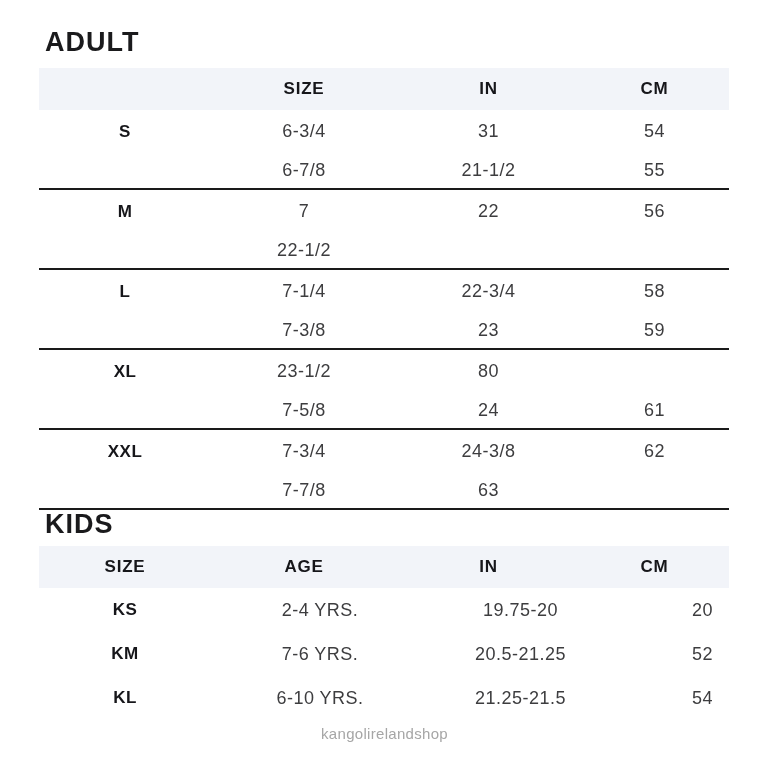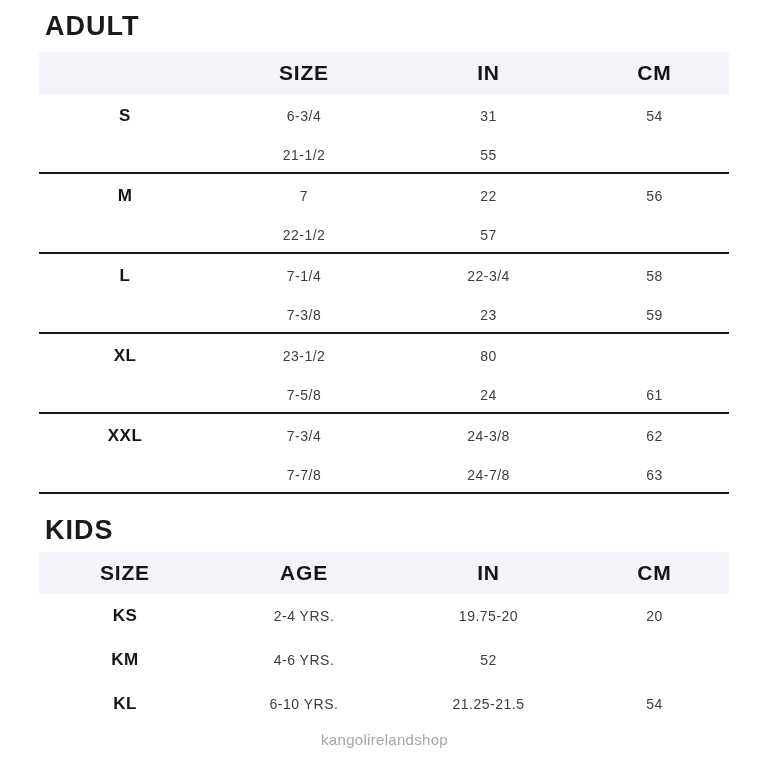--- a/index.html
+++ b/index.html
@@ -15,70 +15,70 @@
 
   .section-title {
     margin-left: 45px;
     font-size: 27px;
     font-weight: 800;
     letter-spacing: 1px;
     color: #1a1a1c;
     line-height: 28px;
     height: 28px;
   }
-  .title-adult { margin-top: 12px; }
-  .title-kids  { margin-top: 22px; }
+  .title-adult { margin-top: 28px; }
+  .title-kids  { }
 
   .table {
     width: 690px;
     margin-left: 39px;
   }
   .table-adult { margin-top: 12px; }
   .table-kids  { margin-top: 8px; }
 
   .tr, .thead {
     display: grid;
     grid-template-columns: 172px 186px 183px 149px;
     align-items: center;
   }
 
   .thead {
     height: 42px;
     background: #f2f4f9;
   }
   .th {
     text-align: center;
-    font-size: 21px;
+    font-size: 17px;
     font-weight: 800;
     letter-spacing: 0.8px;
     color: #16161a;
   }
 
   .group {
     height: 80px;
     padding-top: 2px;
     border-bottom: 2px solid #1a1a1a;
   }
   .group .tr { height: 39px; }
 
   .td {
     text-align: center;
-    font-size: 14px;
+    font-size: 18px;
     font-weight: 400;
     letter-spacing: 0.5px;
     color: #3d3d3f;
   }
   .td.label {
     font-size: 17px;
     font-weight: 800;
     letter-spacing: 0.5px;
     color: #16161a;
   }
 
-  .kids-tr { height: 44px; }
+  .kids-tr { height: 44px; gap: 16px; }
 
   .watermark {
     margin-top: 5px;
     width: 769px;
     text-align: center;
     font-size: 15px;
     letter-spacing: 0.3px;
     color: #a6a6a6;
   }
 </style>
@@ -99,36 +99,36 @@
 
     <div class="group">
       <div class="tr">
         <div class="td label">S</div>
         <div class="td">6-3/4</div>
         <div class="td">31</div>
         <div class="td">54</div>
       </div>
       <div class="tr">
         <div class="td label"></div>
+        <div class="td">6-7/8</div>
         <div class="td">21-1/2</div>
         <div class="td">55</div>
       </div>
     </div>
 
     <div class="group">
       <div class="tr">
         <div class="td label">M</div>
         <div class="td">7</div>
         <div class="td">22</div>
         <div class="td">56</div>
       </div>
       <div class="tr">
         <div class="td label"></div>
         <div class="td">22-1/2</div>
-        <div class="td">57</div>
       </div>
     </div>
 
     <div class="group">
       <div class="tr">
         <div class="td label">L</div>
         <div class="td">7-1/4</div>
         <div class="td">22-3/4</div>
         <div class="td">58</div>
       </div>
@@ -157,21 +157,20 @@
     <div class="group">
       <div class="tr">
         <div class="td label">XXL</div>
         <div class="td">7-3/4</div>
         <div class="td">24-3/8</div>
         <div class="td">62</div>
       </div>
       <div class="tr">
         <div class="td label"></div>
         <div class="td">7-7/8</div>
-        <div class="td">24-7/8</div>
         <div class="td">63</div>
       </div>
     </div>
   </div>
 
   <h1 class="section-title title-kids">KIDS</h1>
 
   <div class="table table-kids">
     <div class="thead">
       <div class="th">SIZE</div>
@@ -182,21 +181,22 @@
 
     <div class="tr kids-tr">
       <div class="td label">KS</div>
       <div class="td">2-4 YRS.</div>
       <div class="td">19.75-20</div>
       <div class="td">20</div>
     </div>
 
     <div class="tr kids-tr">
       <div class="td label">KM</div>
-      <div class="td">4-6 YRS.</div>
+      <div class="td">7-6 YRS.</div>
+      <div class="td">20.5-21.25</div>
       <div class="td">52</div>
     </div>
 
     <div class="tr kids-tr">
       <div class="td label">KL</div>
       <div class="td">6-10 YRS.</div>
       <div class="td">21.25-21.5</div>
       <div class="td">54</div>
     </div>
   </div>

